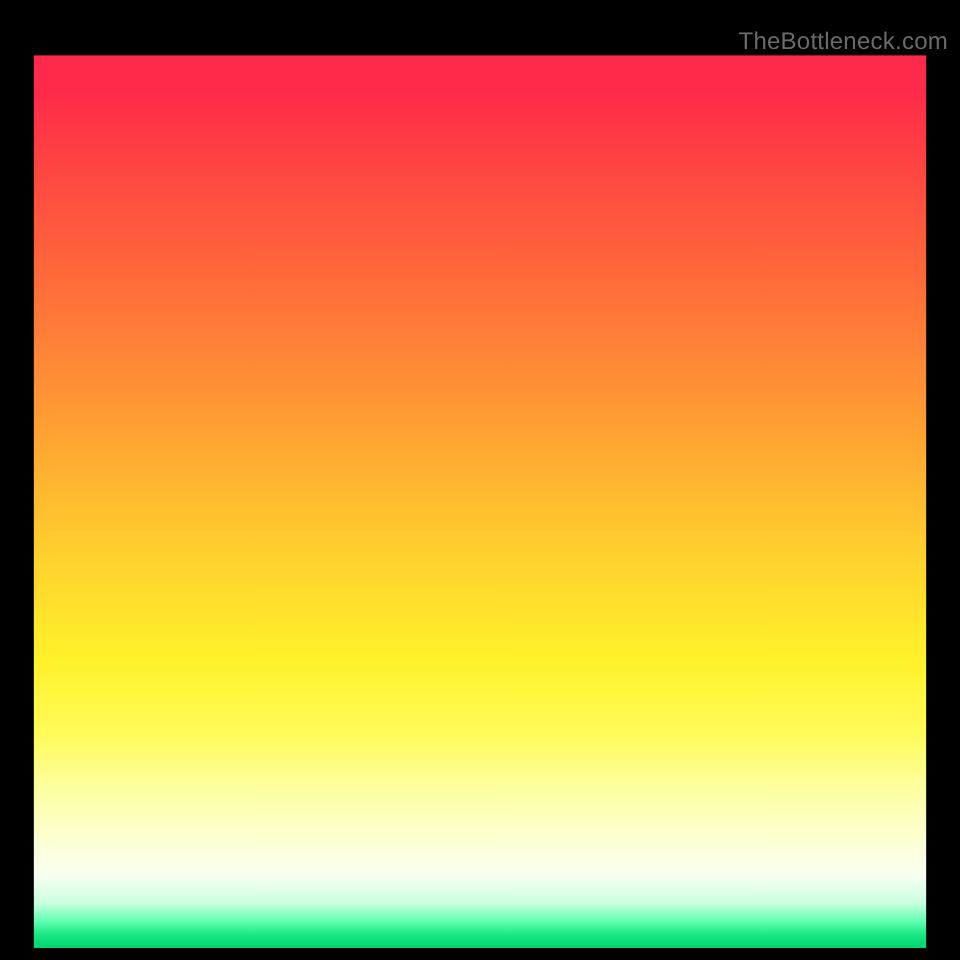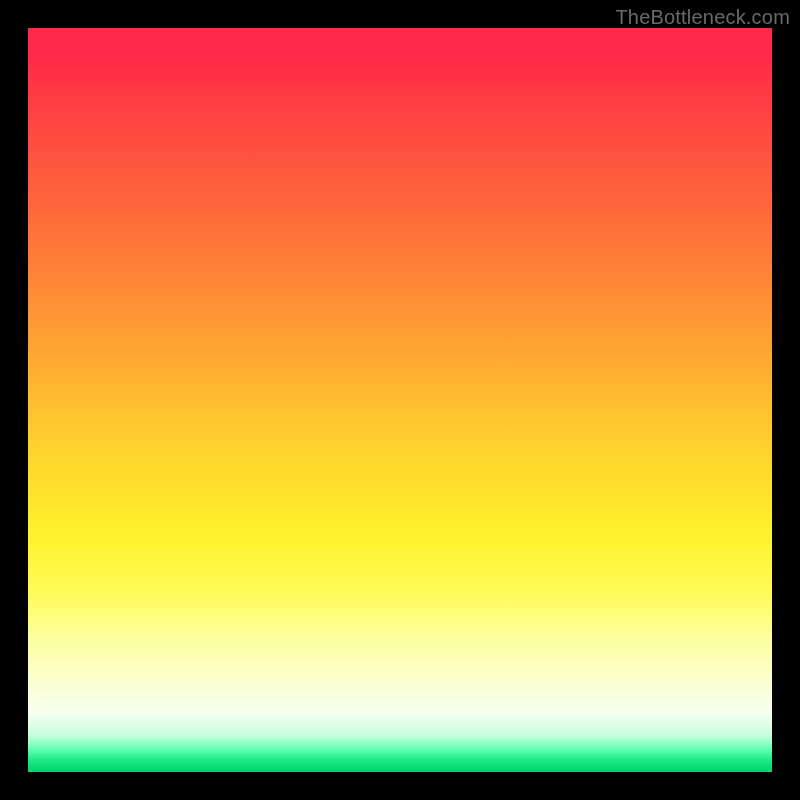--- a/index.html
+++ b/index.html
@@ -9,20 +9,21 @@
     height: 800px;
     background: #000;
     overflow: hidden;
     font-family: Arial, Helvetica, sans-serif;
   }
   .stage {
     position: relative;
     width: 800px;
     height: 716px;
     background: #000;
+    margin-top: 18px;
   }
   .plot {
     position: absolute;
     left: 28px;
     top: 28px;
     width: 744px;
     height: 744px;
     overflow: hidden;
   }
   .gradient {

